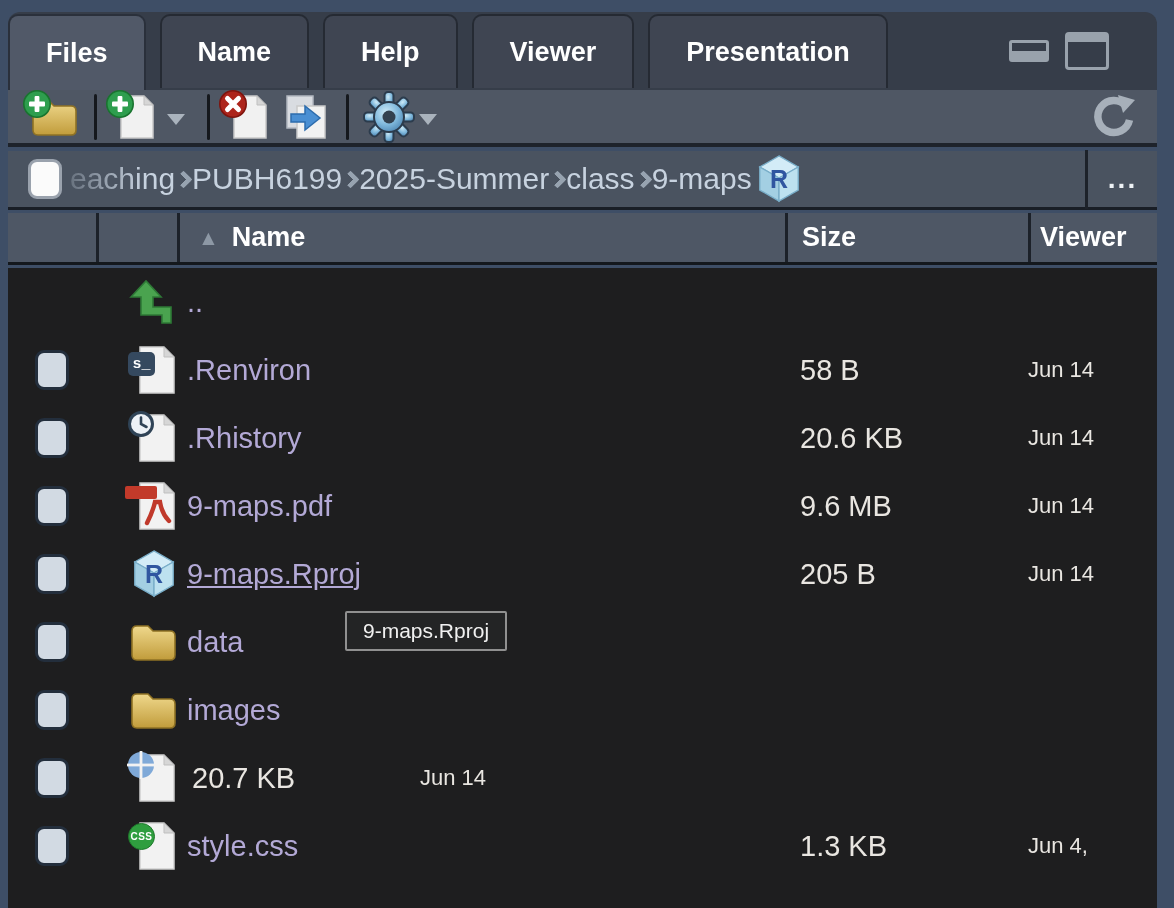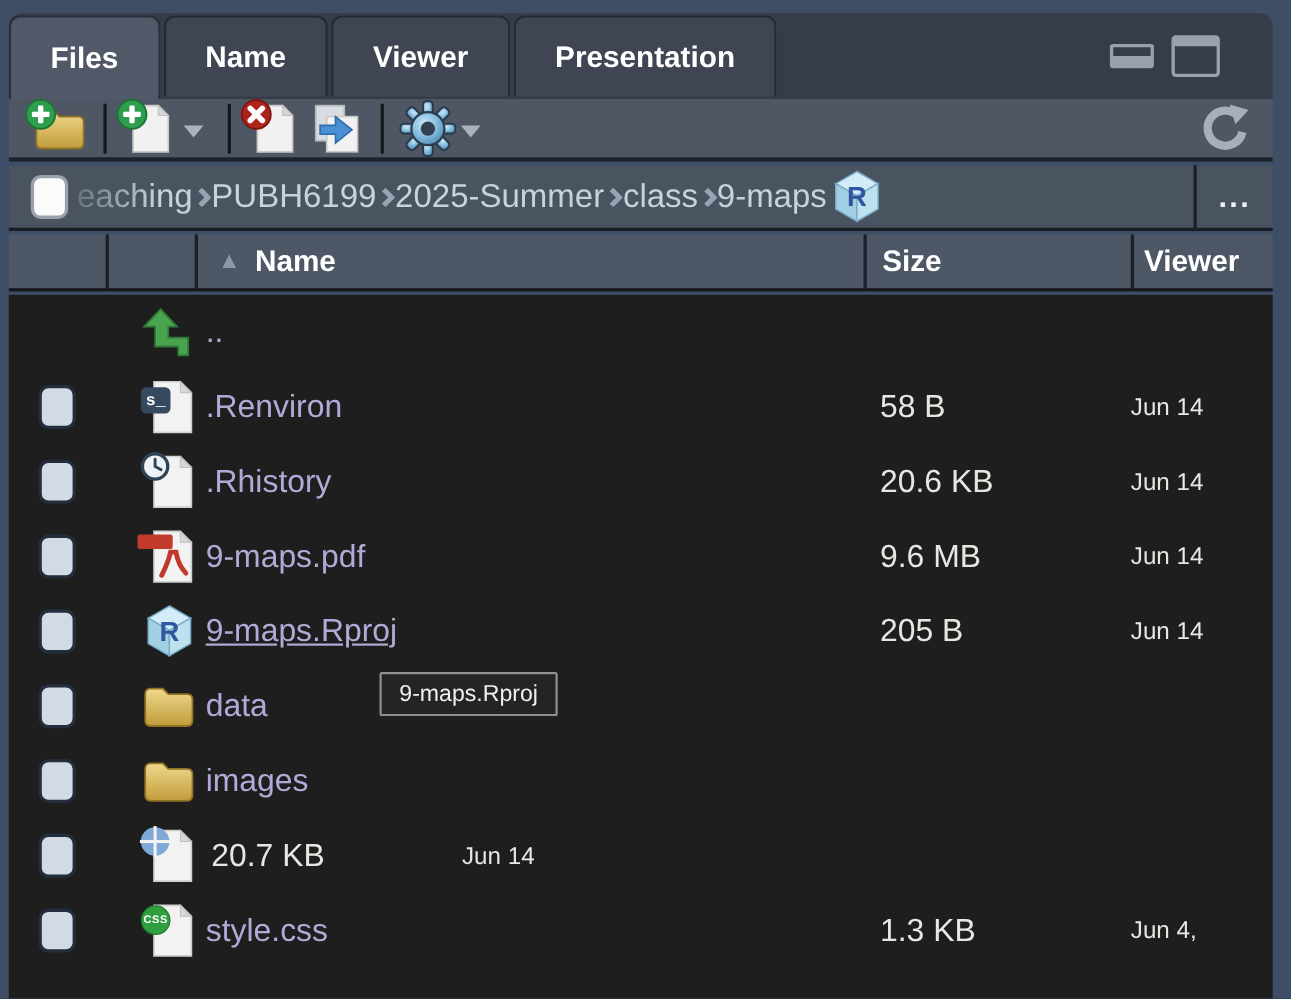--- a/index.html
+++ b/index.html
@@ -4,21 +4,21 @@
 <style>
   html,body{margin:0;padding:0;background:#2b3a50;}
   *{box-sizing:border-box;font-family:"Liberation Sans",sans-serif;}
   .page{position:relative;width:1174px;height:908px;background:#3e4e66;overflow:hidden;}
 
   
   .tab-strip{position:absolute;left:8px;top:12px;width:1149px;height:78px;
     background:#363d49;border-radius:12px 12px 0 0;display:flex;align-items:flex-start;overflow:hidden;}
   .tab{margin-top:2px;height:74px;display:flex;align-items:center;
     background:#3f4552;border:2px solid #252a33;border-bottom:none;
-    border-radius:10px 10px 0 0;margin-right:3px;padding:0 36px;
+    border-radius:10px 10px 0 0;margin-right:14px;padding:0 36px;
     color:#ffffff;font-size:27px;font-weight:600;cursor:default;}
   .tab.active{background:#515968;height:76px;border-color:#2a303b;}
   .win-controls{margin-left:auto;display:flex;align-items:center;gap:16px;padding:0 48px 0 0;height:78px;}
   .win-min{width:40px;height:22px;border:3px solid #99a2ac;border-bottom:11px solid #99a2ac;border-radius:3px;}
   .win-max{width:44px;height:38px;border:3px solid #99a2ac;border-top:10px solid #99a2ac;border-radius:4px;}
 
   
   .toolbar{position:absolute;left:8px;top:90px;width:1149px;height:57px;background:#4f5764;
     border-bottom:4px solid #1e232b;display:flex;align-items:center;padding:0 16px 0 18px;}
   .tb-btn{position:relative;width:56px;height:52px;display:flex;align-items:center;justify-content:center;}
@@ -98,20 +98,23 @@
 <div class="page">
 
   <div class="tab-strip">
     <div class="tab active">
         <span>Files</span>
       </div>
     <div class="tab">
         <span>Name</span>
       </div>
     <div class="tab">
+        <span>Help</span>
+      </div>
+    <div class="tab">
         <span>Viewer</span>
       </div>
     <div class="tab">
         <span>Presentation</span>
       </div>
     <div class="win-controls">
       <div class="win-min"></div>
       <div class="win-max"></div>
     </div>
   </div>

